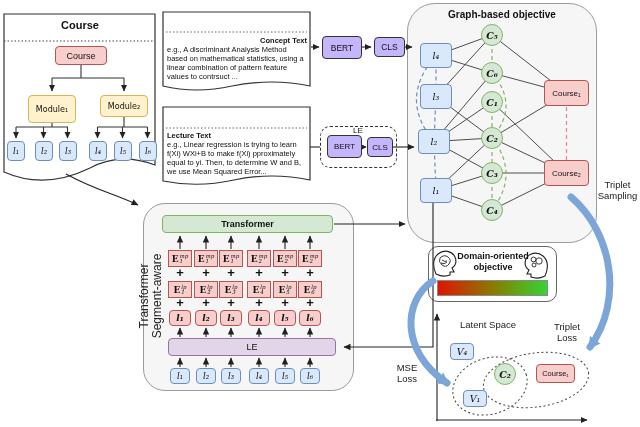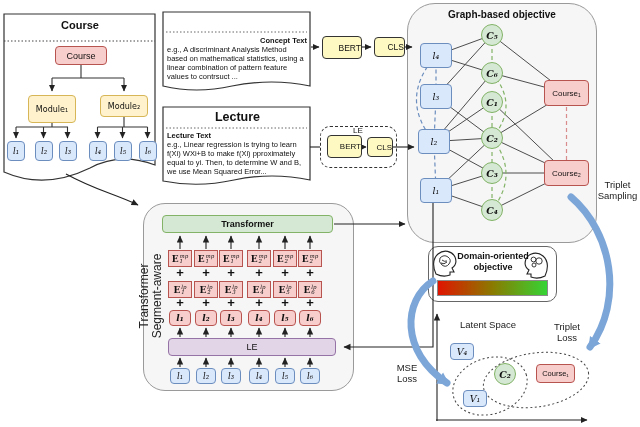--- a/index.html
+++ b/index.html
@@ -16,21 +16,21 @@
   .green{background:#d5e8d4;border-color:#82b366;}
   .purple{background:#e1d5e7;border-color:#9673a6;}
   .circle{border-radius:50%;font-weight:bold;}
   .math{font-family:"DejaVu Serif",serif;font-style:italic;font-size:9.5px;}
   .mathb{font-family:"DejaVu Serif",serif;font-style:italic;font-weight:bold;font-size:9px;}
   .ctr{text-align:center;}
   .doc-title{font-size:12.5px;font-weight:bold;text-align:center;}
   .doc-head{font-size:7.5px;font-weight:bold;}
   .doc-body{font-size:7.5px;line-height:9px;}
   .ptitle{font-size:10px;font-weight:bold;text-align:center;}
-  .enc{display:flex;align-items:center;justify-content:flex-end;background:#fef9c3;border:1px solid #333;
+  .enc{display:flex;align-items:center;justify-content:center;background:#c4b5fd;border:1px solid #333;
        border-radius:4px;font-size:8.5px;}
   .dashedgrp{border:1.4px dashed #333;border-radius:10px;background:transparent;}
   .vlabel{position:absolute;z-index:10;white-space:nowrap;transform:rotate(-90deg);transform-origin:center;
           font-size:12px;color:#222;text-align:center;}
   .ebox{display:flex;align-items:center;justify-content:center;border:1px solid #b85450;background:#f8cecc;}
   .ebase{font-family:"DejaVu Serif",serif;font-weight:bold;font-size:9px;font-style:normal;}
   .stack{display:inline-flex;flex-direction:column;margin-left:1px;}
   .stack span{font-size:5.5px;line-height:5px;font-family:"DejaVu Serif",serif;font-style:italic;}
   .plus{font-size:13px;font-weight:900;text-align:center;color:#111;line-height:13px;}
   .lbl-sm{font-size:9.5px;color:#222;text-align:center;line-height:11px;}
@@ -194,21 +194,20 @@
   <div class="z2 box blue math" style="left:114px;top:141px;width:18px;height:20px;font-size:8.5px;">
       <span>l₅</span>
     </div>
   <div class="z2 box blue math" style="left:139px;top:141px;width:18px;height:20px;font-size:8.5px;">
       <span>l₆</span>
     </div>
 
   <div class="z2 doc-head" style="left:167px;top:36px;width:140px;text-align:right;">Concept Text</div>
   <div class="z2 doc-body" style="left:167px;top:45px;width:141px;">e.g., A discriminant Analysis Method based on mathematical statistics, using a linear combination of pattern feature values to contrsuct ...</div>
 
-  <div class="z2 doc-title" style="left:185px;top:110px;width:105px;">Lecture</div>
   <div class="z2 doc-head" style="left:167px;top:131px;width:140px;">Lecture Text</div>
   <div class="z2 doc-body" style="left:167px;top:140px;width:142px;">e.g., Linear regression is trying to learn f(Xi) WXi+B to make f(Xi) pproximately equal to yi. Then, to determine W and B, we use Mean Squared Error...</div>
 
   <div class="z2 enc" style="left:322px;top:36px;width:40px;height:23px;">
     <span>BERT</span>
     </div>
   <div class="z2 enc" style="left:374px;top:37px;width:31px;height:20px;">
     <span>CLS</span>
     </div>
 

